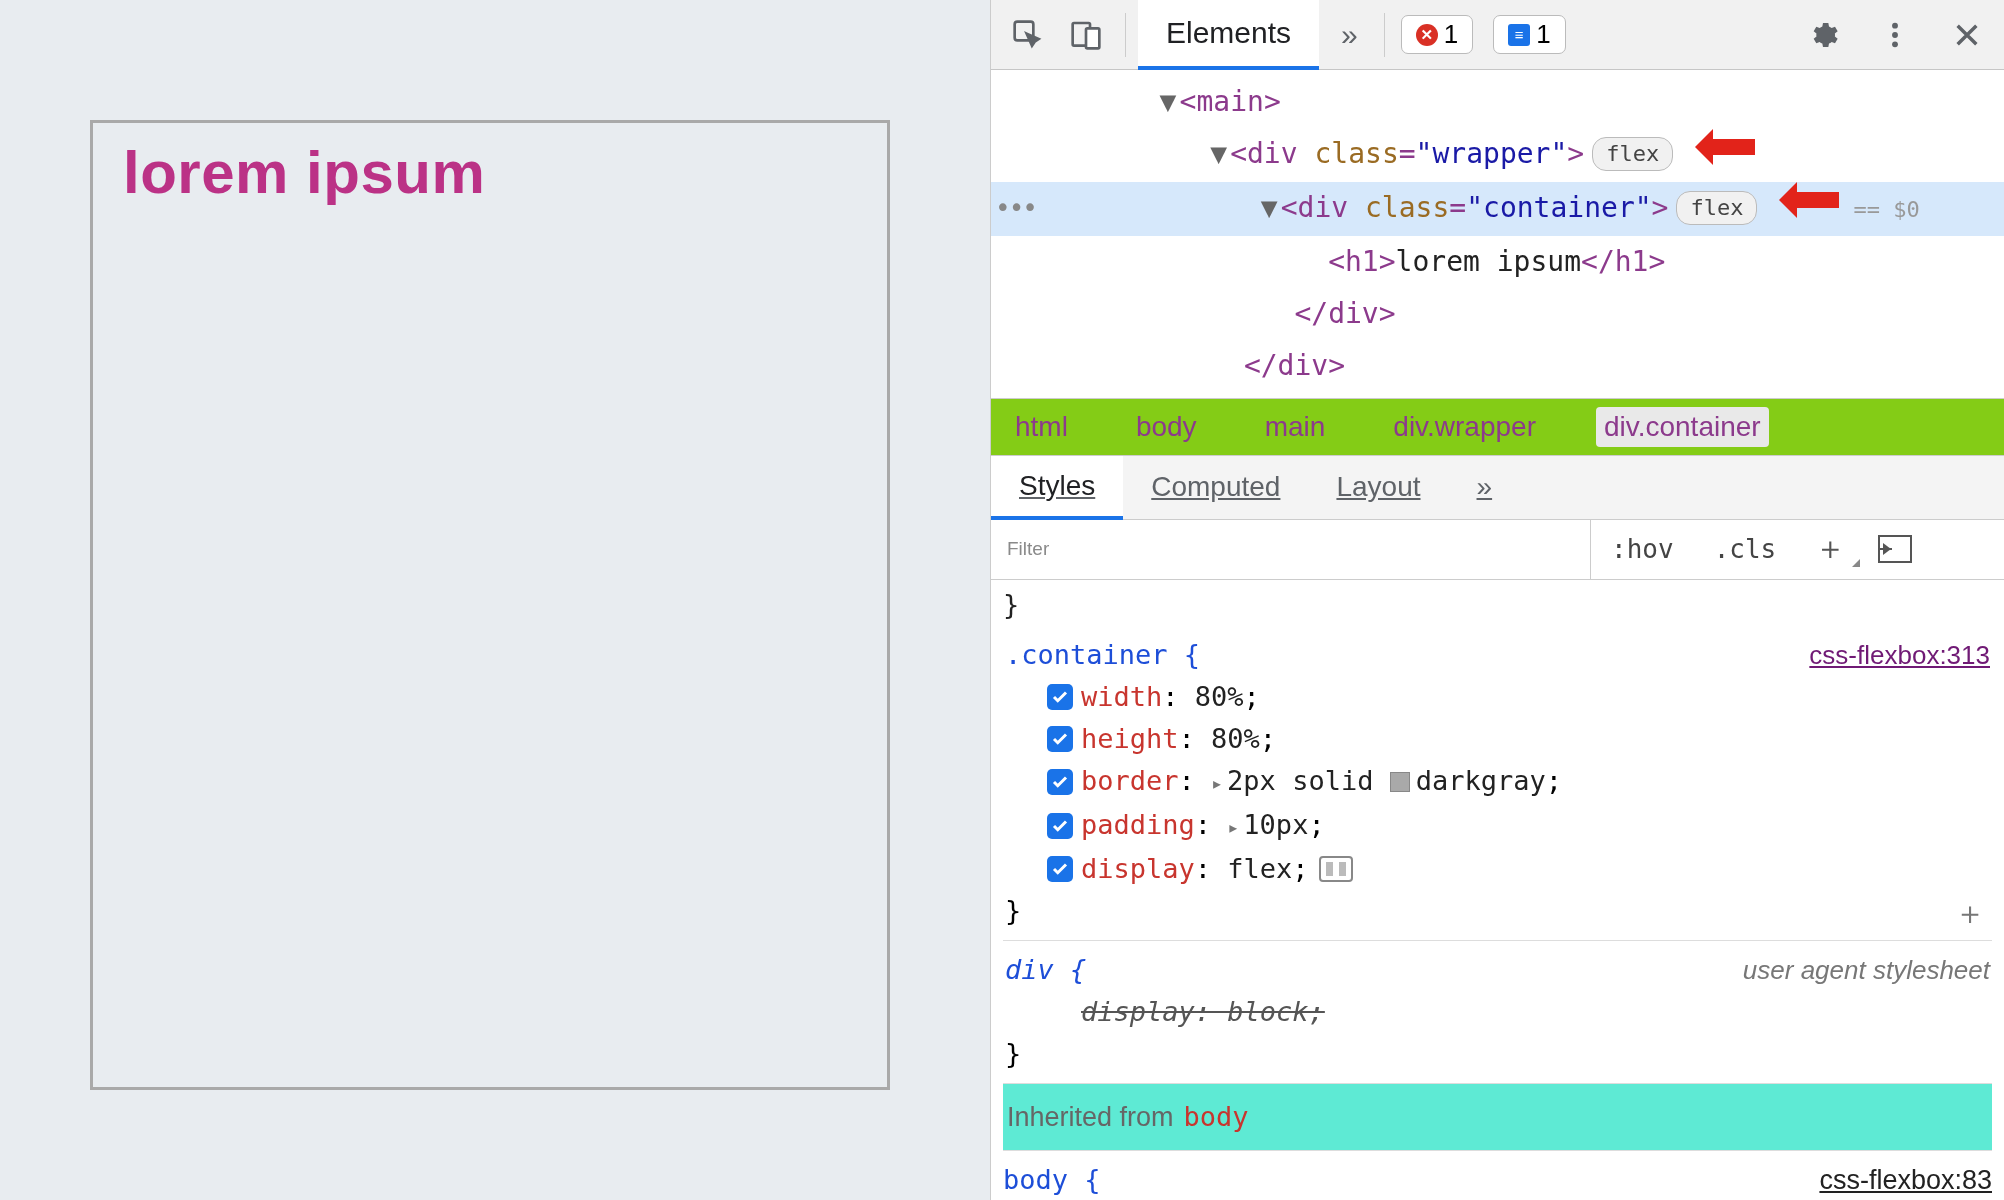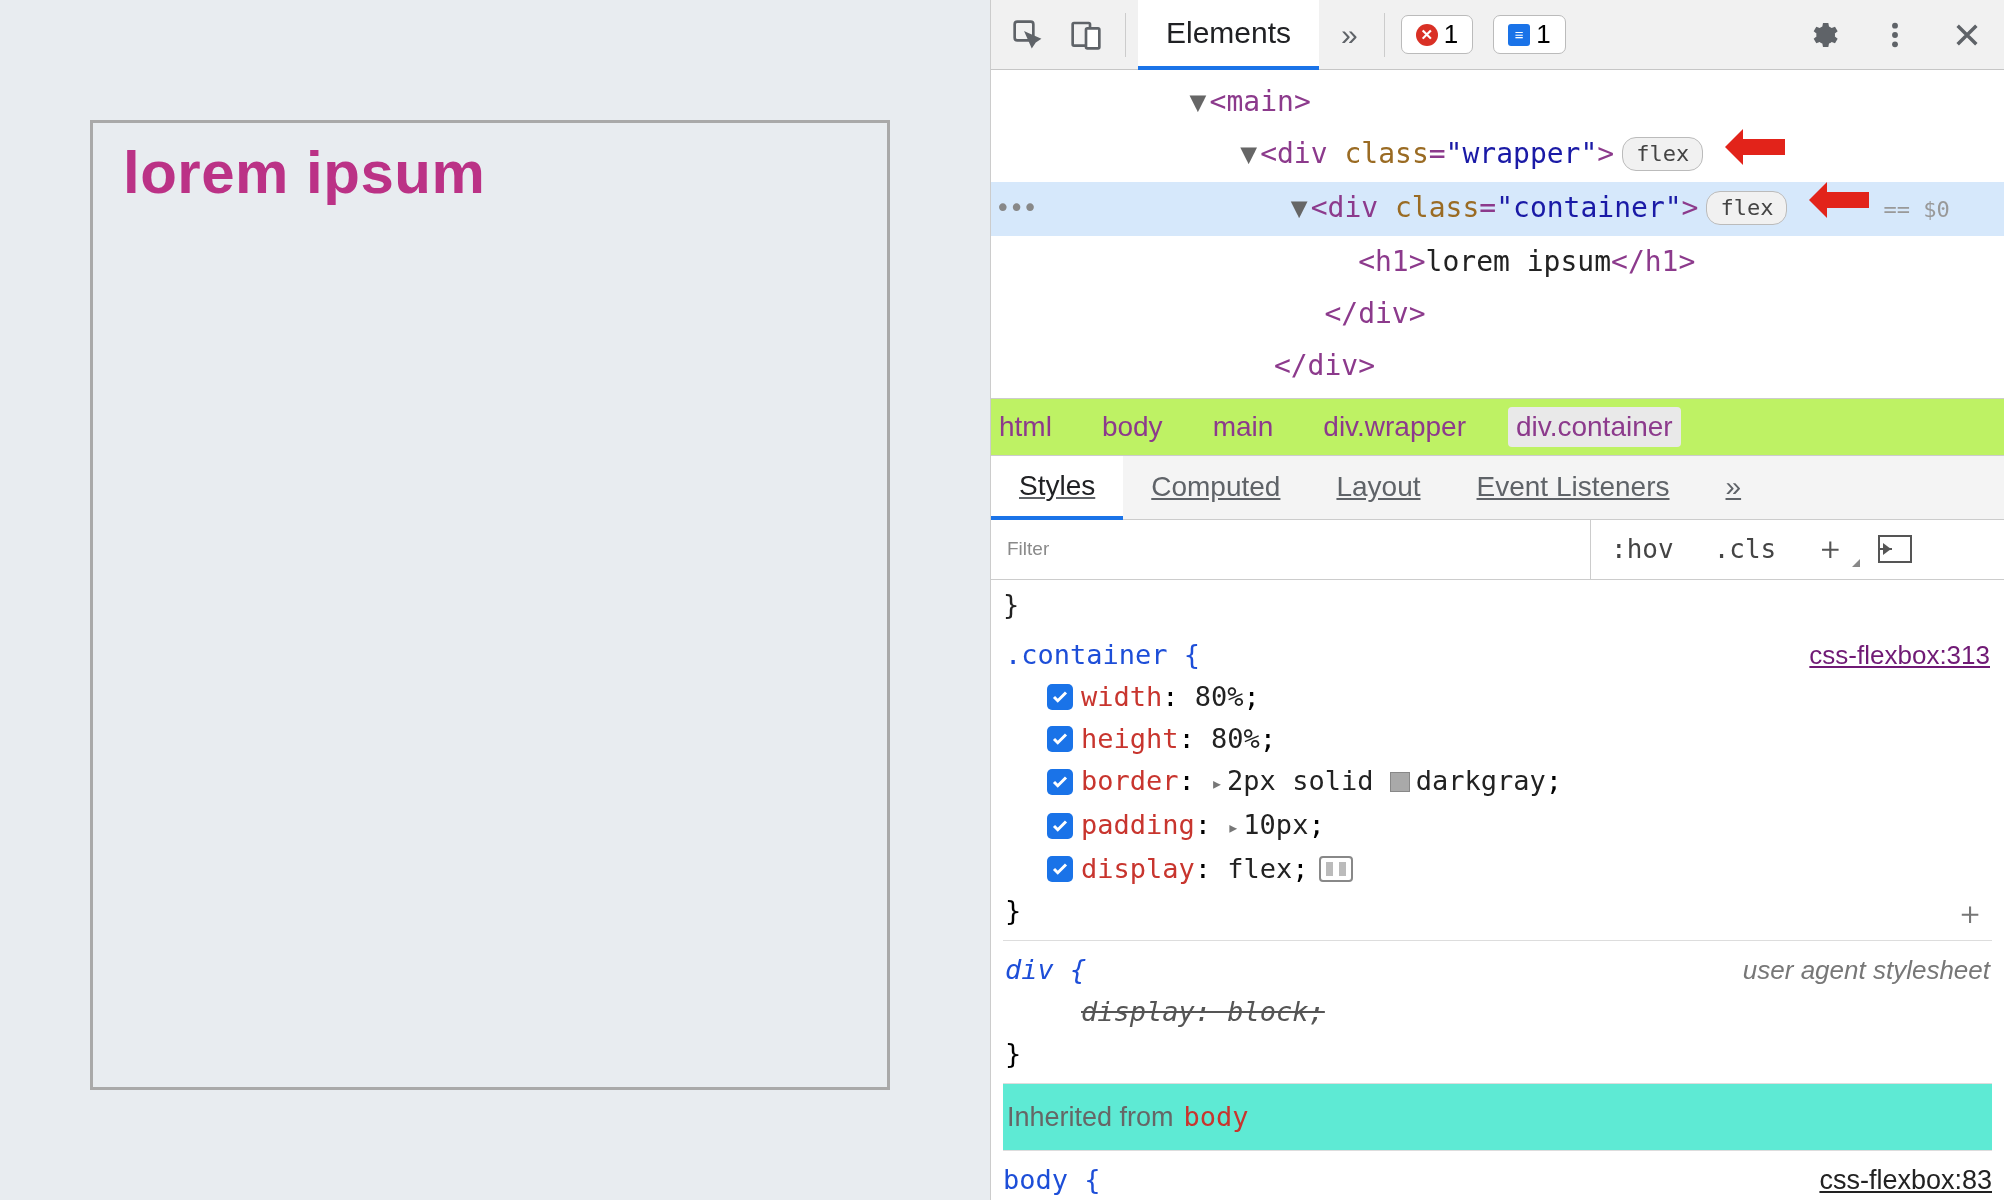--- a/index.html
+++ b/index.html
@@ -94,21 +94,21 @@
 .toolbar-right { margin-left: auto; display: flex; align-items: center; gap: 18px; }
 
 
 .dom-tree {
   font-family: "SF Mono", Menlo, Consolas, monospace;
   font-size: 28px;
   line-height: 52px;
   padding: 6px 0;
   position: relative;
 }
-.dom-line { white-space: pre; padding-left: 30px; position: relative; }
+.dom-line { white-space: pre; position: relative; }
 .dom-line.selected { background: #d6e8fb; }
 .tag-punc { color: #8c3a8c; }
 .tag-name { color: #8c3a8c; }
 .attr-name { color: #9a6b23; }
 .attr-val { color: #1a1aa6; }
 .text-node { color: #222; }
 .disclosure { color: #666; display:inline-block; width:20px; }
 .flex-pill {
   display: inline-block;
   background: #f1f1f1;
@@ -137,26 +137,26 @@
   display:inline-block;
   vertical-align: middle;
   margin-left: 22px;
 }
 .arrow-red svg { width: 60px; height: 36px; }
 
 
 .breadcrumb {
   border-top: 1px solid #ccc;
   border-bottom: 1px solid #ccc;
-  padding: 8px 0;
+  padding: 8px 16px;
   font-size: 28px;
   color: #8c3a8c;
   display: flex;
-  gap: 34px;
-  background: #bef264;
+  gap: 52px;
+  background: #84cc16;
 }
 .breadcrumb .crumb { padding: 4px 8px; }
 .breadcrumb .crumb.active { background: #e9e9e9; border-radius: 4px; color: #8c3a8c; }
 
 
 .subtabs {
   border-bottom: 1px solid #ccc;
   display: flex;
   align-items: center;
   height: 64px;
@@ -317,21 +317,20 @@
     <span class="crumb">body</span>
     <span class="crumb">main</span>
     <span class="crumb">div.wrapper</span>
     <span class="crumb active">div.container</span>
   </div>
 
   <div class="subtabs">
     <div class="subtab active">Styles</div>
     <div class="subtab">Computed</div>
     <div class="subtab">Layout</div>
-    <div class="subtab">Event Listeners</div>
     <div class="subtab">»</div>
   </div>
 
   <div class="filterbar">
     <input type="text" placeholder="Filter" style="">
     <span class="fbtn">:hov</span>
     <span class="fbtn">.cls</span>
     <span class="plus">＋</span>
     <span class="boxicon">
         <span class="tri"></span>

